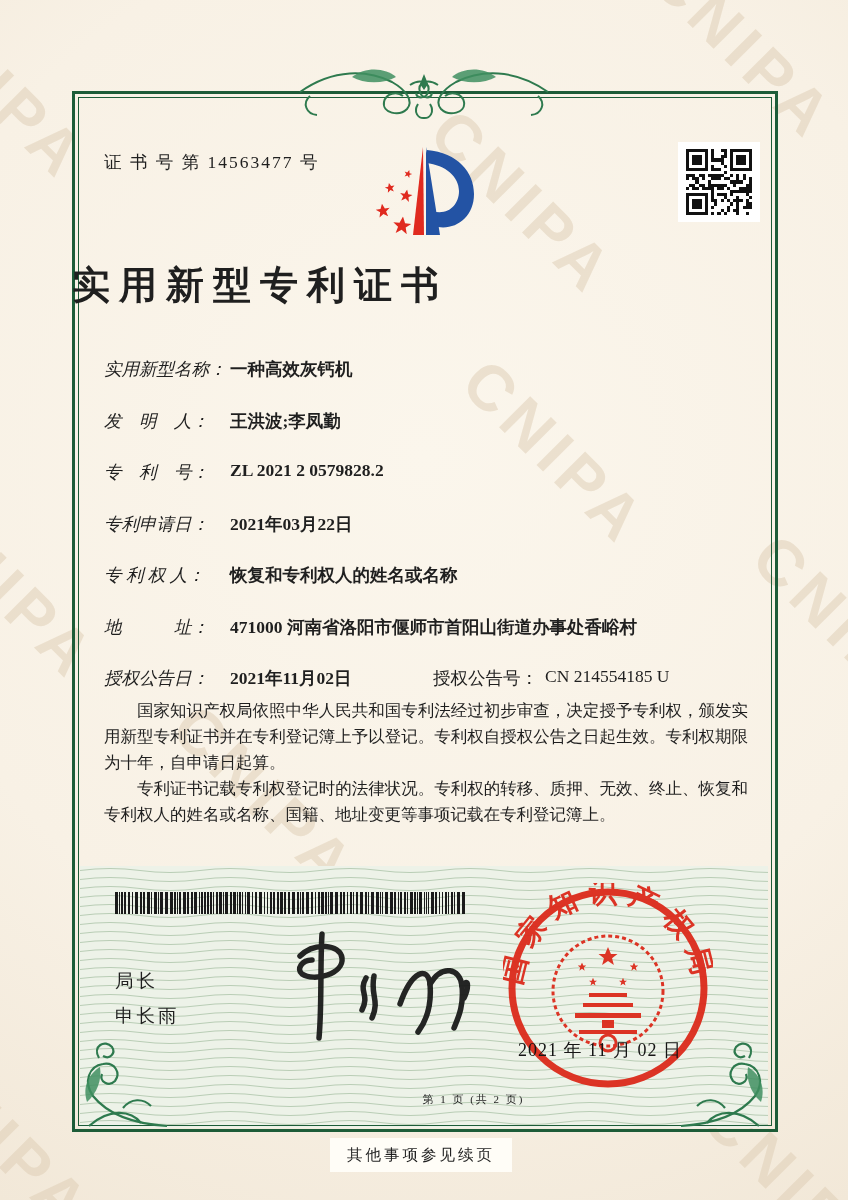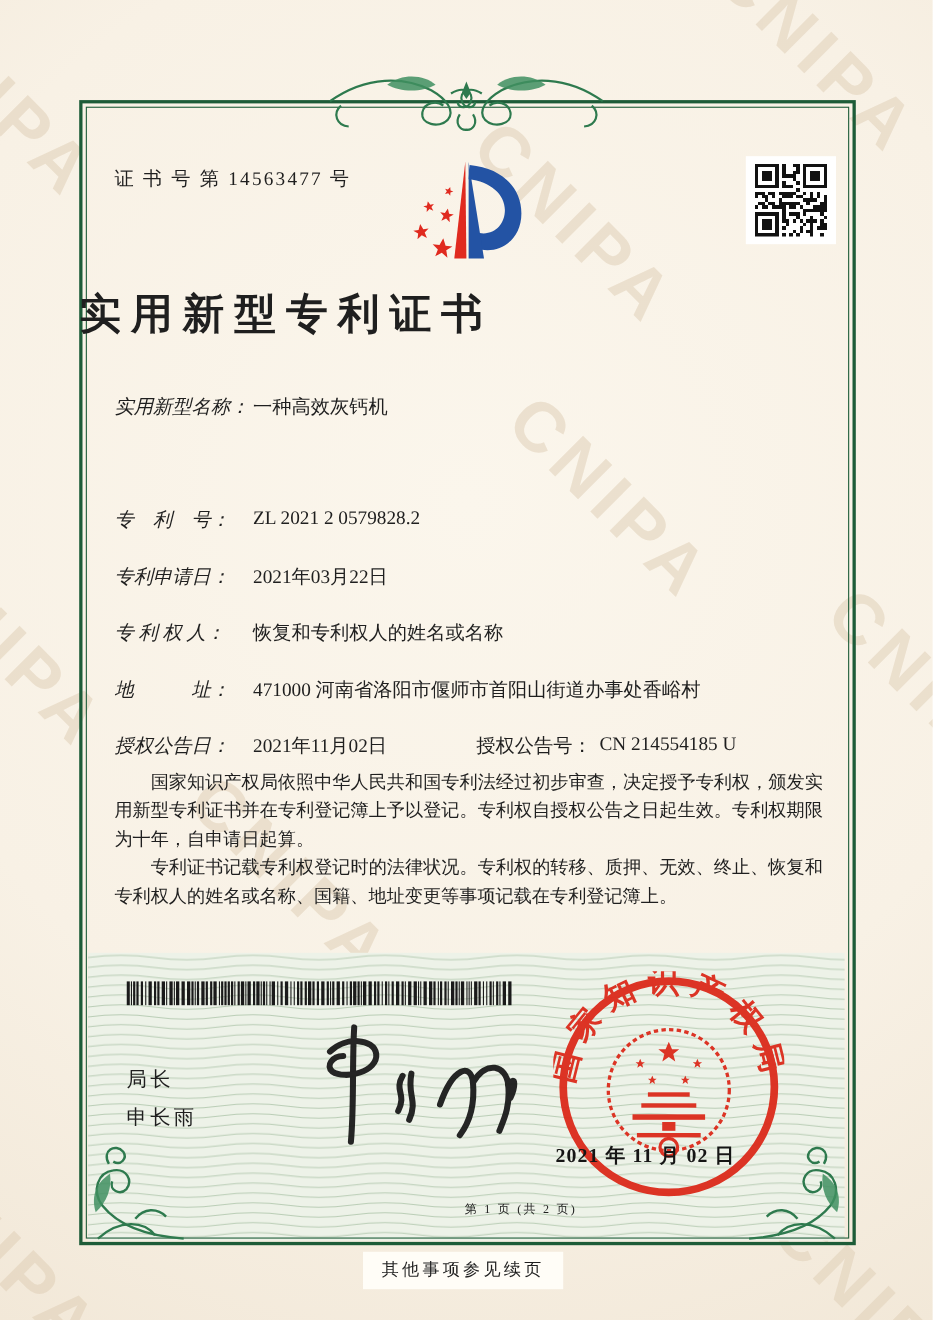--- a/index.html
+++ b/index.html
@@ -33,36 +33,36 @@
   .logo{position:absolute;left:360px;top:134px;}
   .qrwrap{position:absolute;left:678px;top:142px;width:82px;height:80px;background:#fff;}
   .qrwrap svg{position:absolute;left:8px;top:7px;}
   .title{
     position:absolute;left:72px;top:260px;width:700px;text-align:left;
     font-size:38px;font-weight:bold;letter-spacing:9px;
   }
   
   .row{position:absolute;left:104px;font-size:17.5px;display:flex;}
   .row .lab{width:126px;flex:0 0 126px;font-style:italic;}
-  .row .val{white-space:nowrap;}
+  .row .val{white-space:nowrap;font-weight:bold;}
   .pair2{position:absolute;left:433px;font-size:17.5px;display:flex;}
   .pair2 .lab{width:112px;flex:0 0 112px;}
   
   .bodytext{position:absolute;left:104px;top:698px;width:644px;font-size:16.5px;line-height:26px;text-align:justify;}
   .bodytext p{margin:0;text-indent:2em;}
   
   .barcode{position:absolute;left:115px;top:892px;}
   
   .officer{position:absolute;left:115px;font-size:18.5px;letter-spacing:3px;}
   .sig{position:absolute;left:262px;top:926px;}
   
   .seal{position:absolute;left:503px;top:883px;opacity:.95;}
   .sealdate{
-    position:absolute;left:505px;top:1038px;width:190px;
-    font-size:18px;letter-spacing:1px;color:#151515;z-index:8;font-weight:bold;
+    position:absolute;left:505px;top:1038px;width:190px;text-align:center;
+    font-size:18px;letter-spacing:1px;color:#151515;z-index:8;
   }
   .pageno{position:absolute;left:72px;top:1092px;width:803px;text-align:center;font-size:11px;letter-spacing:2px;}
   .contbox{
     position:absolute;left:330px;top:1138px;width:182px;height:34px;line-height:34px;
     background:#fffdf7;text-align:center;font-size:15.5px;letter-spacing:3px;
   }
 </style>
 </head>
 <body>
 
@@ -278,20 +278,24 @@
         <rect x="2" y="16" width="3" height="3" fill="#111"></rect>
       </svg>
   </div>
 
   <div class="title">实用新型专利证书</div>
 
   <div class="row" style="top:357px">
     <span class="lab">实用新型名称：</span>
     <span class="val">一种高效灰钙机</span>
   </div>
+  <div class="row" style="top:409px">
+    <span class="lab">发　明　人：</span>
+    <span class="val">王洪波;李凤勤</span>
+  </div>
   <div class="row" style="top:460px">
     <span class="lab">专　利　号：</span>
     <span class="val">ZL 2021 2 0579828.2</span>
   </div>
   <div class="row" style="top:512px">
     <span class="lab">专利申请日：</span>
     <span class="val">2021年03月22日</span>
   </div>
   <div class="row" style="top:563px">
     <span class="lab">专 利 权 人：</span>

